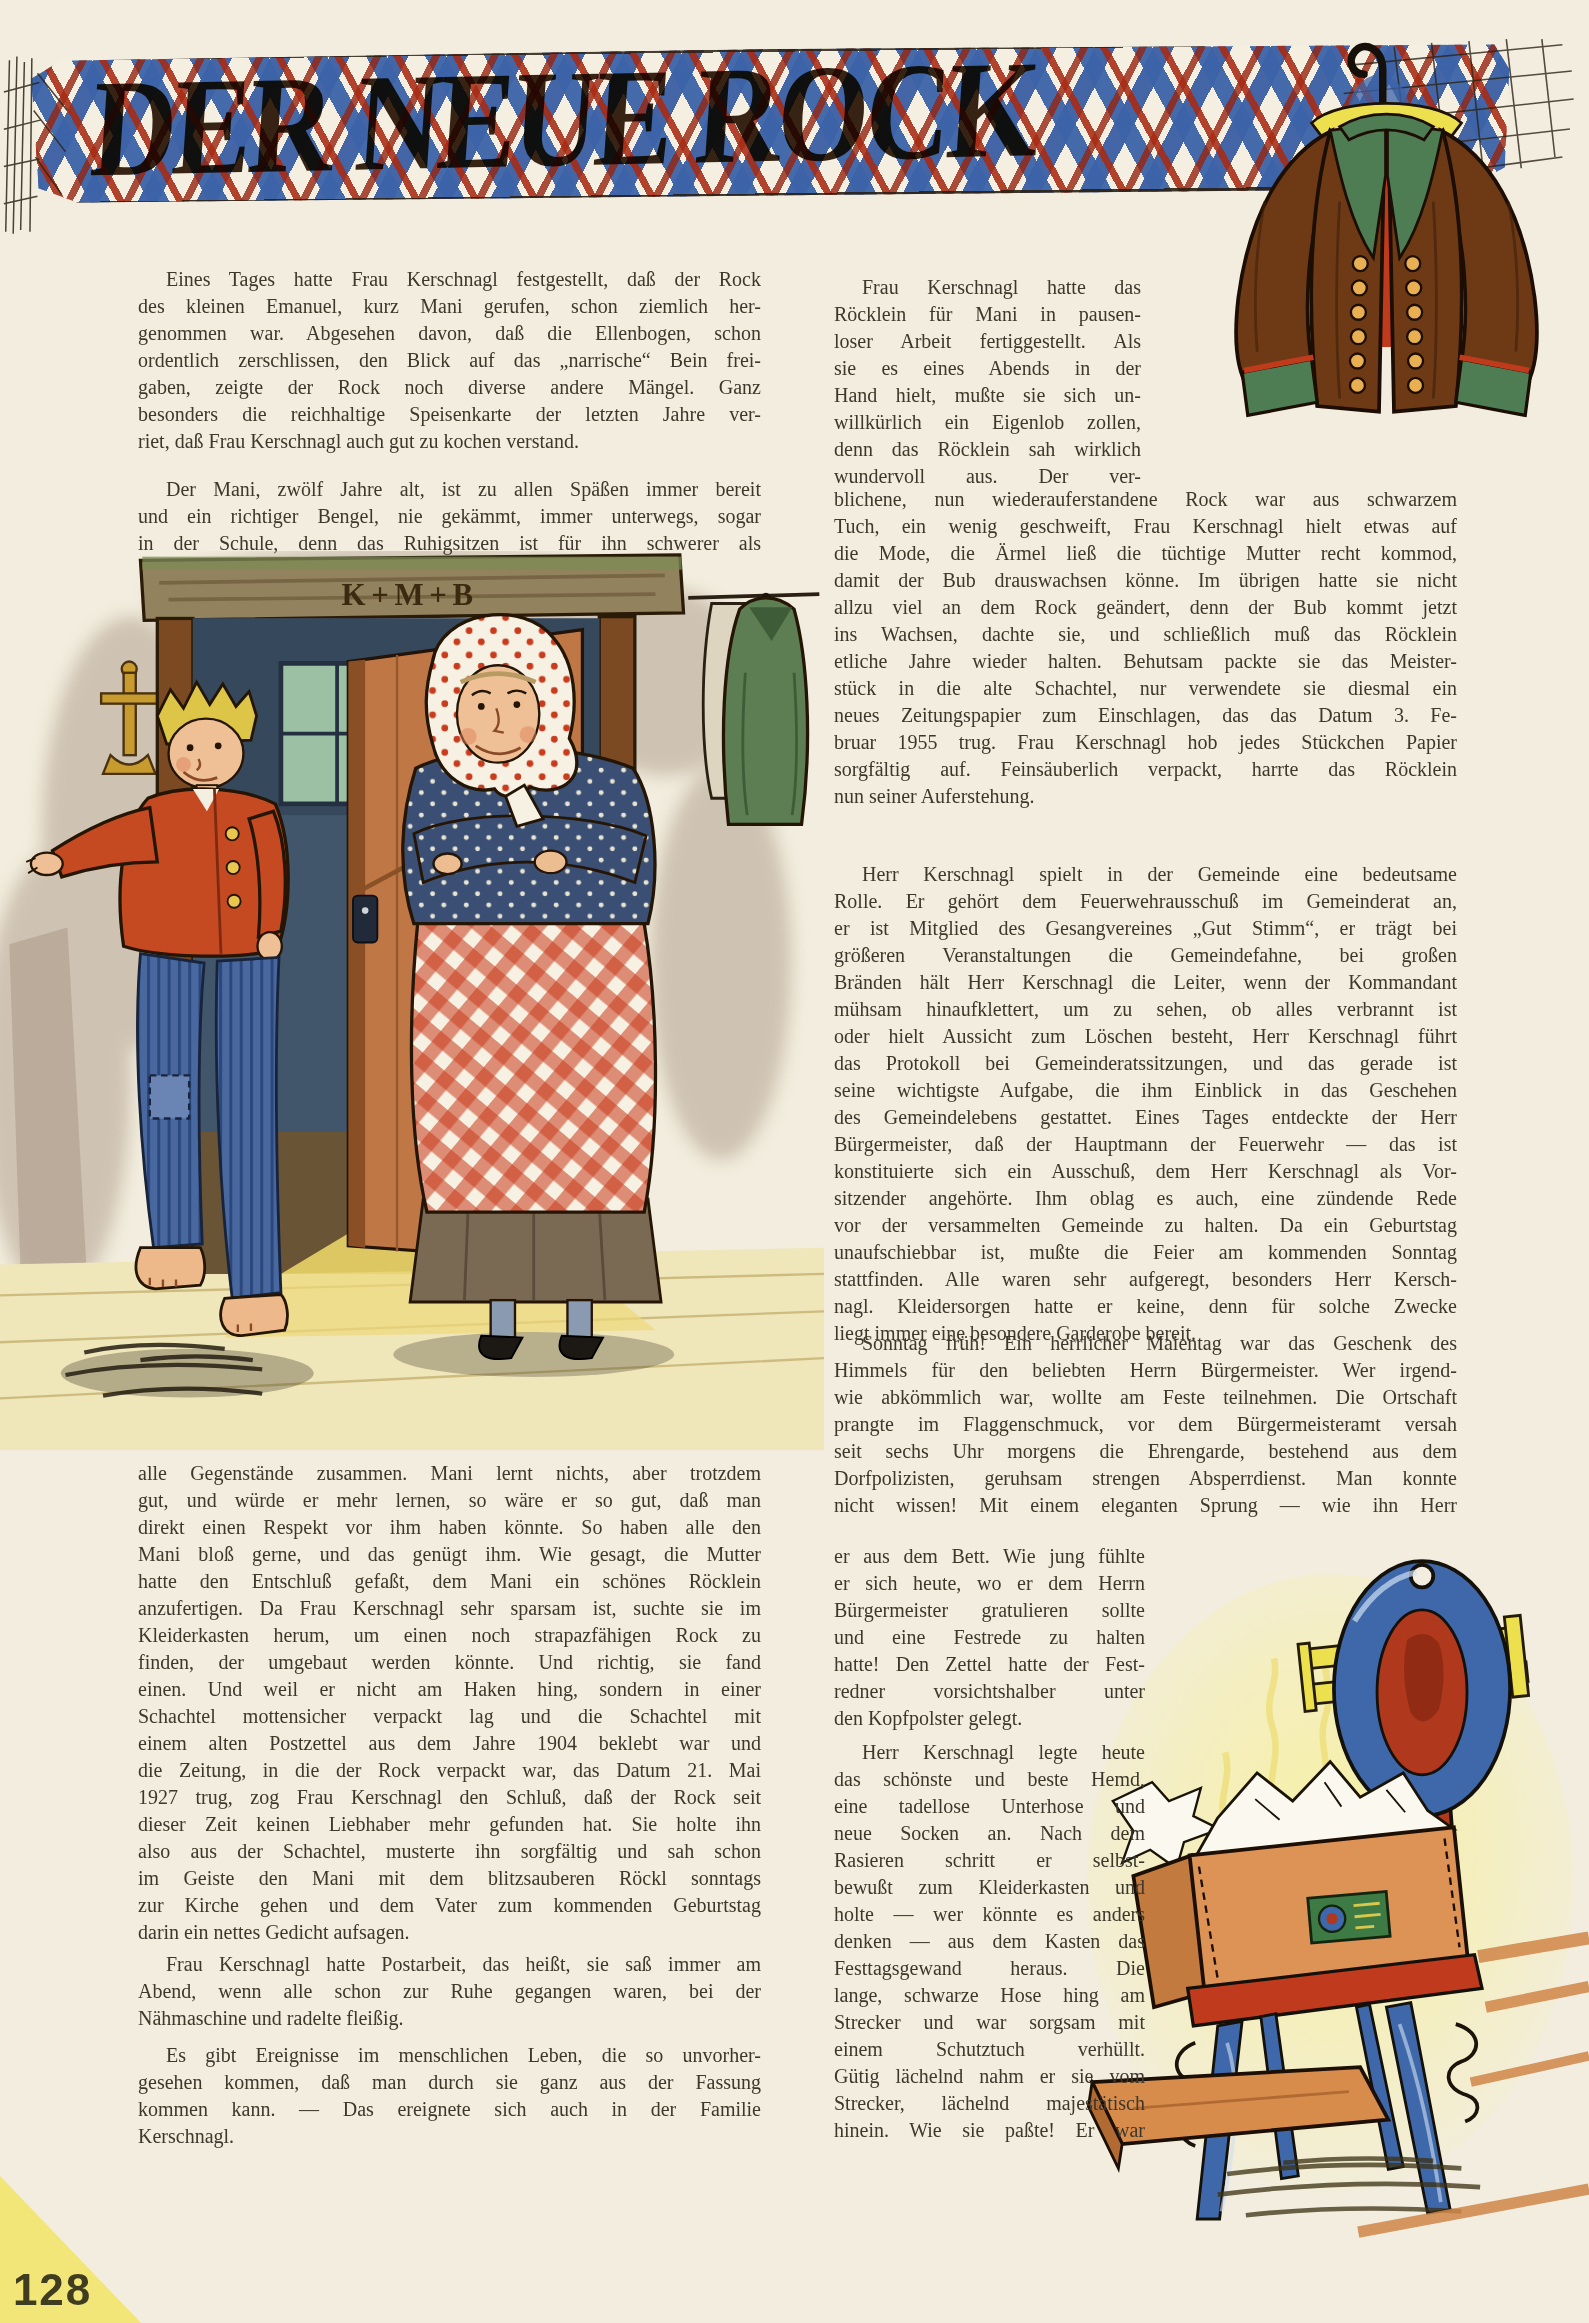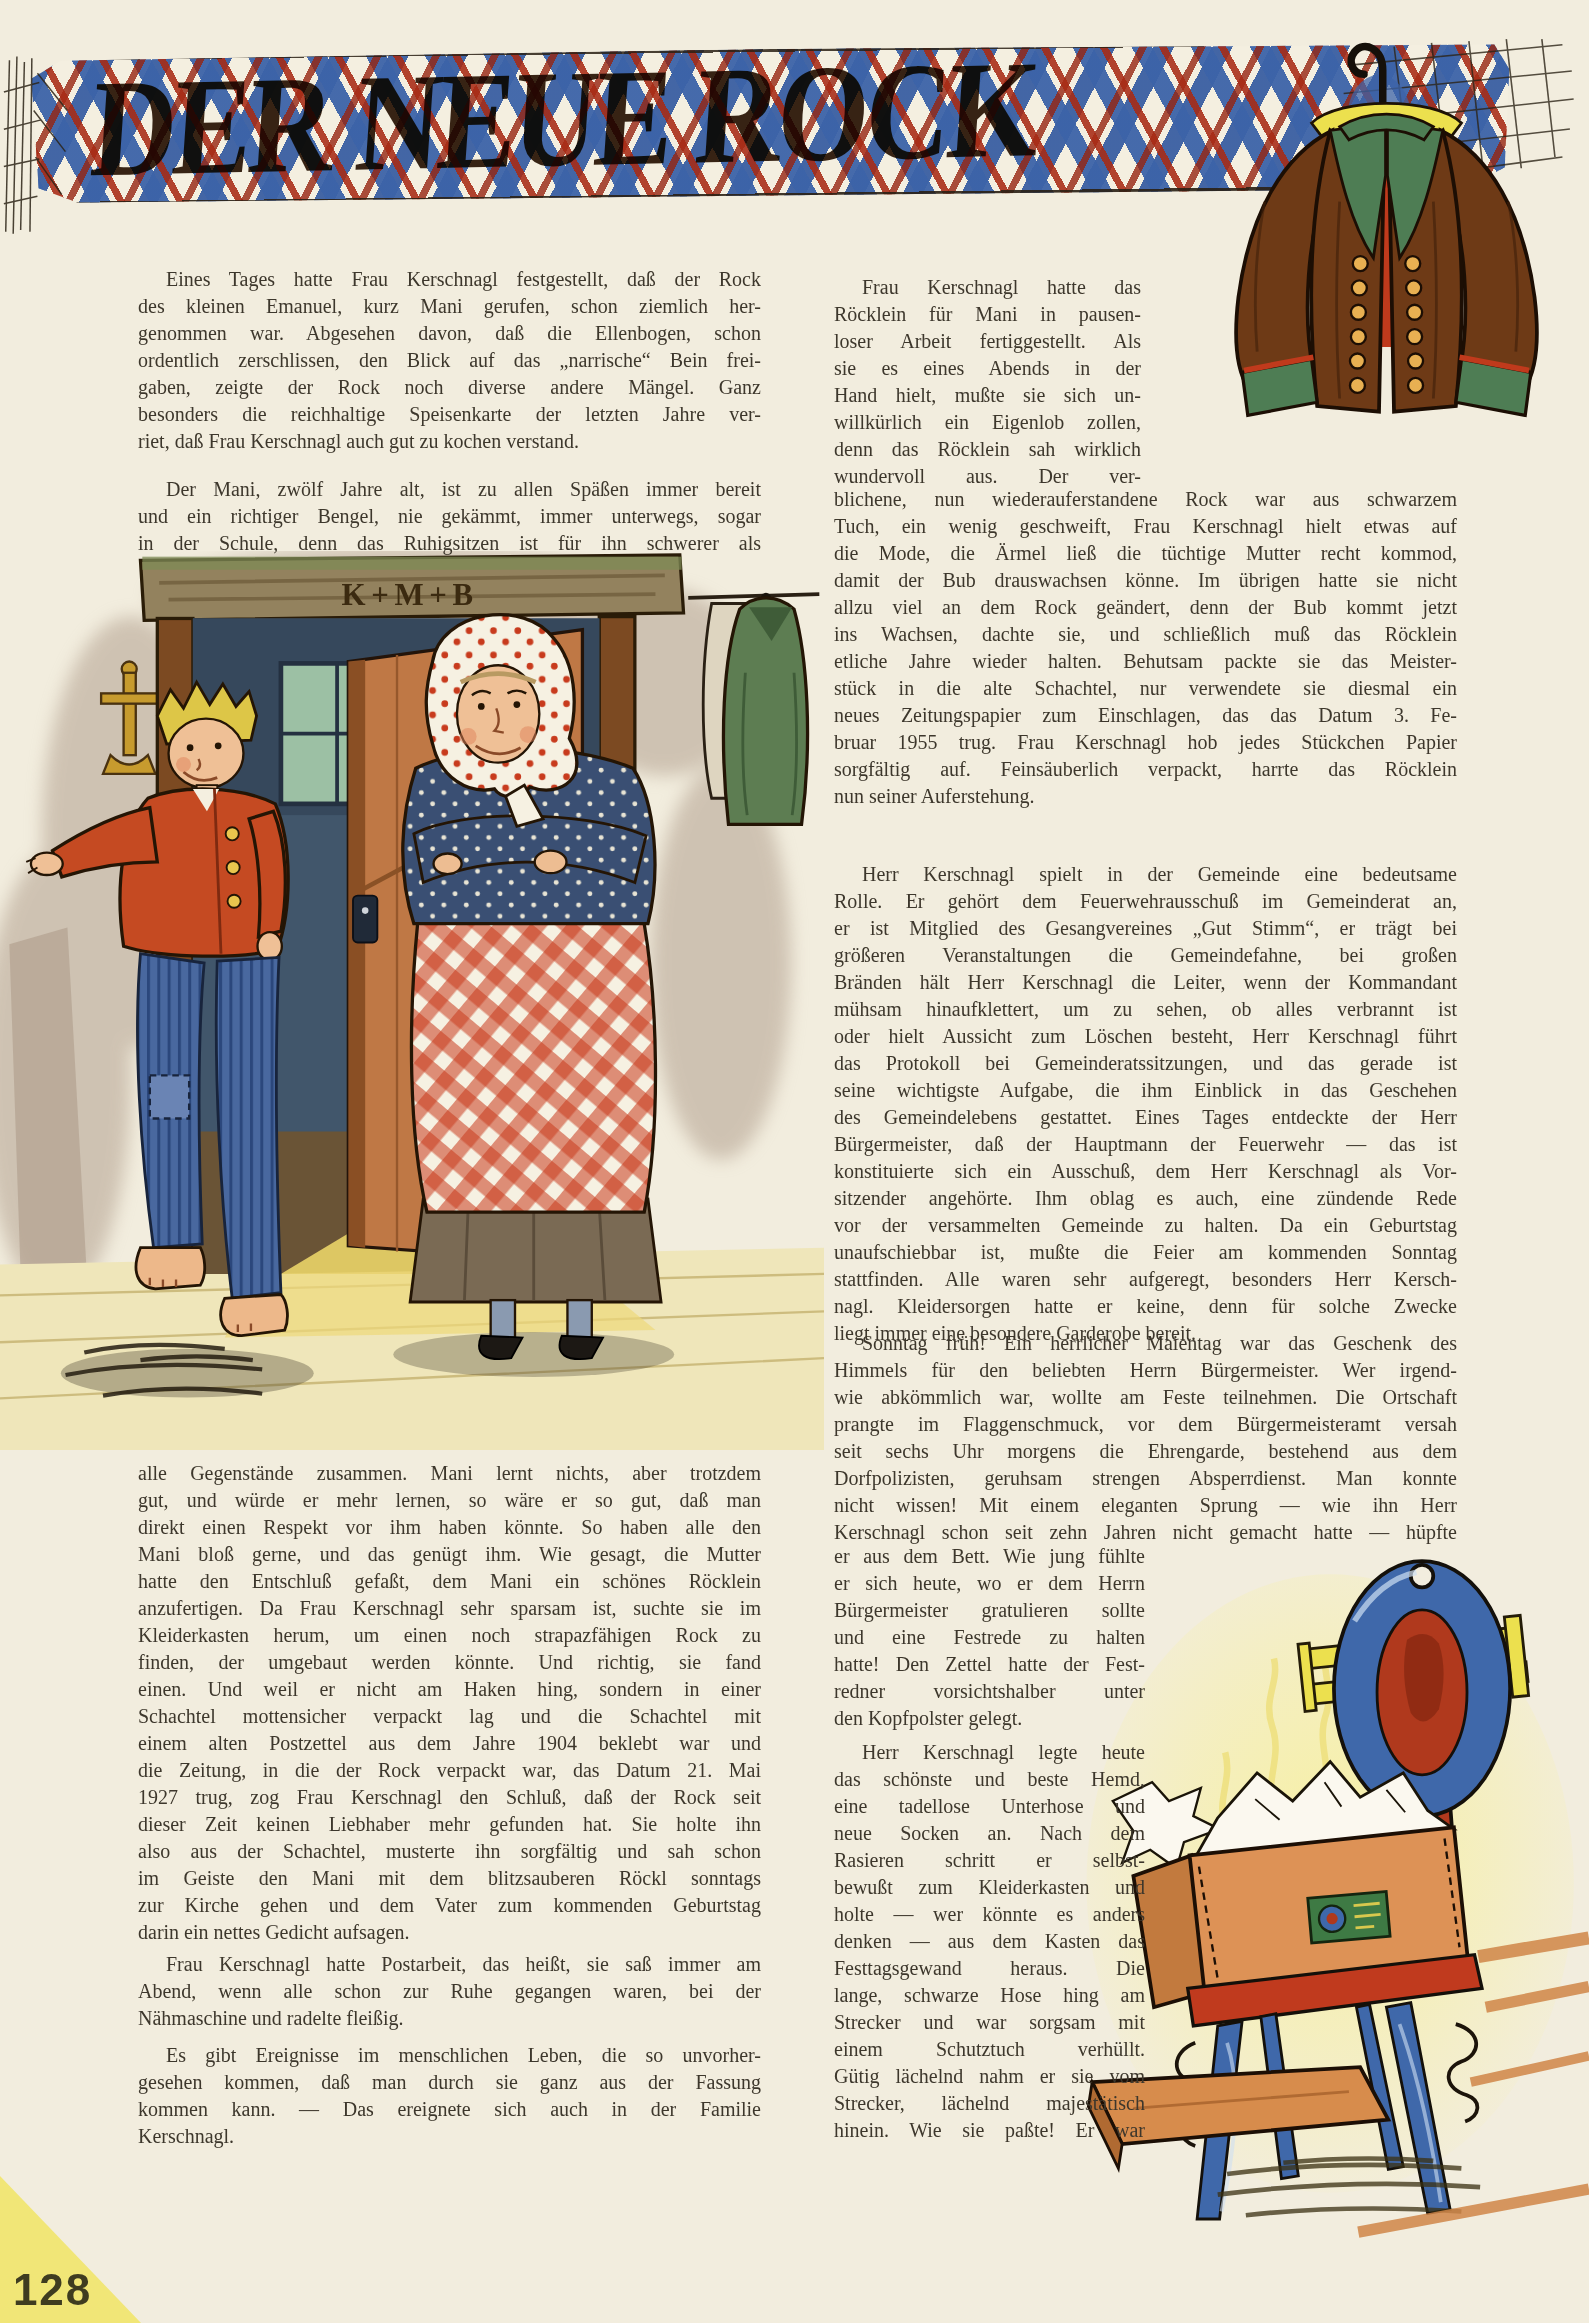--- a/index.html
+++ b/index.html
@@ -438,21 +438,20 @@
       <div class="line endl">liegt immer eine besondere Garderobe bereit.</div>
     </div>
     <div class="textblock" style="left: 834px; top: 1330px; width: 623px;">
       <div class="line indent">Sonntag früh! Ein herrlicher Maientag war das Geschenk des</div>
       <div class="line">Himmels für den beliebten Herrn Bürgermeister. Wer irgend-</div>
       <div class="line">wie abkömmlich war, wollte am Feste teilnehmen. Die Ortschaft</div>
       <div class="line">prangte im Flaggenschmuck, vor dem Bürgermeisteramt versah</div>
       <div class="line">seit sechs Uhr morgens die Ehrengarde, bestehend aus dem</div>
       <div class="line">Dorfpolizisten, geruhsam strengen Absperrdienst. Man konnte</div>
       <div class="line">nicht wissen! Mit einem eleganten Sprung — wie ihn Herr</div>
-      <div class="line">Kerschnagl schon seit zehn Jahren nicht gemacht hatte — hüpfte</div>
     </div>
     <div class="textblock" style="left: 834px; top: 1543px; width: 311px;">
       <div class="line">er aus dem Bett. Wie jung fühlte</div>
       <div class="line">er sich heute, wo er dem Herrn</div>
       <div class="line">Bürgermeister gratulieren sollte</div>
       <div class="line">und eine Festrede zu halten</div>
       <div class="line">hatte! Den Zettel hatte der Fest-</div>
       <div class="line">redner vorsichtshalber unter</div>
       <div class="line endl">den Kopfpolster gelegt.</div>
     </div>

